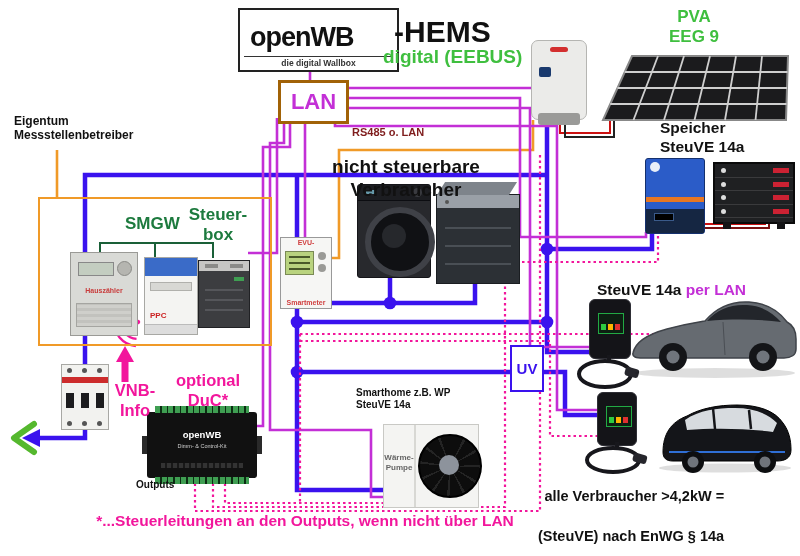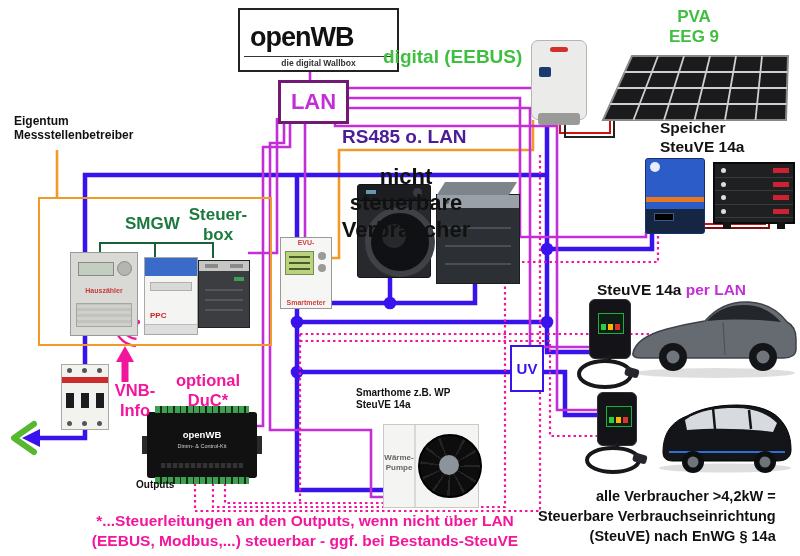--- a/index.html
+++ b/index.html
@@ -13,21 +13,21 @@
   #wires{position:absolute;left:0;top:0;z-index:1;}
   
   .dev{position:absolute;z-index:2;}
   .lbl{position:absolute;z-index:3;line-height:1.2;}
   
   .logobox{left:238px;top:8px;width:157px;height:60px;border:2.5px solid #222;background:#fff;z-index:3;}
   .logotext{position:absolute;left:10px;top:12px;font-size:27px;font-weight:bold;letter-spacing:-1px;color:#111;}
   .logotag{position:absolute;left:4px;right:4px;bottom:2px;border-top:1.5px solid #333;font-size:8.5px;
            font-weight:bold;color:#333;text-align:center;padding-top:1px;}
   
-  .lanbox{left:278px;top:80px;width:65px;height:38px;border:3px solid #701a75;color:#c32fd6;
+  .lanbox{left:278px;top:80px;width:65px;height:38px;border:3px solid #a16207;color:#c32fd6;
           display:flex;align-items:center;justify-content:center;font-size:22px;font-weight:bold;background:#fff;z-index:2;}
   .uvbox{left:510px;top:345px;width:30px;height:43px;border:2.5px solid #3a12ee;color:#3a12ee;
          display:flex;align-items:center;justify-content:center;font-size:15px;font-weight:bold;background:#fff;z-index:2;}
   
   .ownbox{left:38px;top:197px;width:230px;height:145px;border:2.5px solid #f09a28;z-index:1;}
   
   .fronius{left:531px;top:40px;width:54px;height:78px;background:#ebebe9;border:1.5px solid #b5b5b2;border-radius:7px;}
   .fronius .logo{position:absolute;left:50%;top:6px;transform:translateX(-50%);width:18px;height:5px;background:#d32f2f;border-radius:3px;}
   .fronius .scr{position:absolute;left:7px;top:26px;width:12px;height:10px;background:#1a3a6e;border-radius:2px;}
   .fronius .base{position:absolute;left:6px;right:6px;bottom:-6px;height:12px;background:#9a9a98;border-radius:3px;}
@@ -96,22 +96,22 @@
   .hp .wp{position:absolute;left:0;top:28px;width:30px;text-align:center;font-size:8px;font-weight:bold;color:#666;line-height:1.25;}
   .wb{background:#141418;border:1px solid #2e2e35;border-radius:6px;}
   .wb .scr{position:absolute;left:8px;top:13px;width:24px;height:19px;background:#0d1f12;border:1px solid #2a4;}
   .wb .p1{position:absolute;left:11px;top:24px;width:5px;height:6px;background:#2ecc40;}
   .wb .p2{position:absolute;left:18px;top:24px;width:5px;height:6px;background:#ffb400;}
   .wb .p3{position:absolute;left:25px;top:24px;width:5px;height:6px;background:#e03030;}
   
   .t-owner{left:14px;top:114px;font-size:12px;}
   .t-smgw{left:125px;top:214px;font-size:17px;color:#1d7a3e;}
   .t-stb{left:186px;top:205px;width:64px;font-size:17px;color:#1d7a3e;}
-  .t-rs485{left:342px;top:126px;font-size:19px;color:#4c1d95;}
-  .t-cons{left:322px;top:164px;width:168px;font-size:22px;}
+  .t-rs485{left:352px;top:126px;font-size:11px;color:#7f1d1d;}
+  .t-cons{left:322px;top:156px;width:168px;font-size:19px;}
   .t-pva{left:650px;top:7px;width:88px;font-size:17px;color:#3fbf3f;}
   .t-spei{left:660px;top:119px;font-size:15.5px;}
   .t-ev{left:597px;top:262px;font-size:15.5px;}
   .t-ev .hl{color:#c32fd6;}
   .t-vnb{left:106px;top:381px;width:58px;font-size:16.5px;color:#f2169c;}
   .t-duc{left:168px;top:371px;width:80px;font-size:16.5px;color:#f2169c;}
   .t-out{left:136px;top:479px;font-size:10px;}
   .t-sh{left:356px;top:387px;font-size:10px;}
   .t-noter{left:538px;top:486px;font-size:14.5px;line-height:1.38;text-align:right;}
   .t-noteb{left:60px;top:511px;width:490px;font-size:15.5px;color:#f2169c;line-height:1.28;}
@@ -191,20 +191,21 @@
     <polygon points="242,26 250,18 257,25 249,33" fill="#111"></polygon>
     <ellipse cx="287" cy="41" rx="40" ry="15.5" fill="none" stroke="#111" stroke-width="3"></ellipse>
   </svg>
 
   <div class="abs ownbox"></div>
 
   <div class="abs logobox">
     <span class="logotext">openWB</span>
     <span class="logotag">die digital Wallbox</span>
   </div>
+  <div class="lbl b" style="left:394px;top:14px;font-size:30px;">-HEMS</div>
   <div class="lbl b" style="left:383px;top:46px;font-size:19px;color:#3fbf3f;">digital (EEBUS)</div>
 
   <div class="abs lanbox">
       <span>LAN</span>
     </div>
   <div class="abs uvbox">
       <span>UV</span>
     </div>
 
   <svg class="dev" style="left:595px;top:50px;" width="200" height="75">
@@ -416,21 +417,20 @@
     <span>optional</span><br>
     <span>DuC*</span>
   </div>
   <div class="lbl b t-out">Outputs</div>
   <div class="lbl b t-sh">
     <span>Smarthome z.B. WP</span><br>
     <span>SteuVE 14a</span>
   </div>
   <div class="lbl b t-noter">
     <span>alle Verbraucher &gt;4,2kW =</span><br>
-    <span>Steuerbare Verbrauchseinrichtung</span><br>
+    <br>
     <span>(SteuVE) nach EnWG § 14a</span>
   </div>
   <div class="lbl b t-noteb ctr">
     <span>*...Steuerleitungen an den Outputs, wenn nicht über LAN</span><br>
-    <span>(EEBUS, Modbus,...) steuerbar - ggf. bei Bestands-SteuVE</span>
   </div>
 
 </div>
 
 </body></html>

